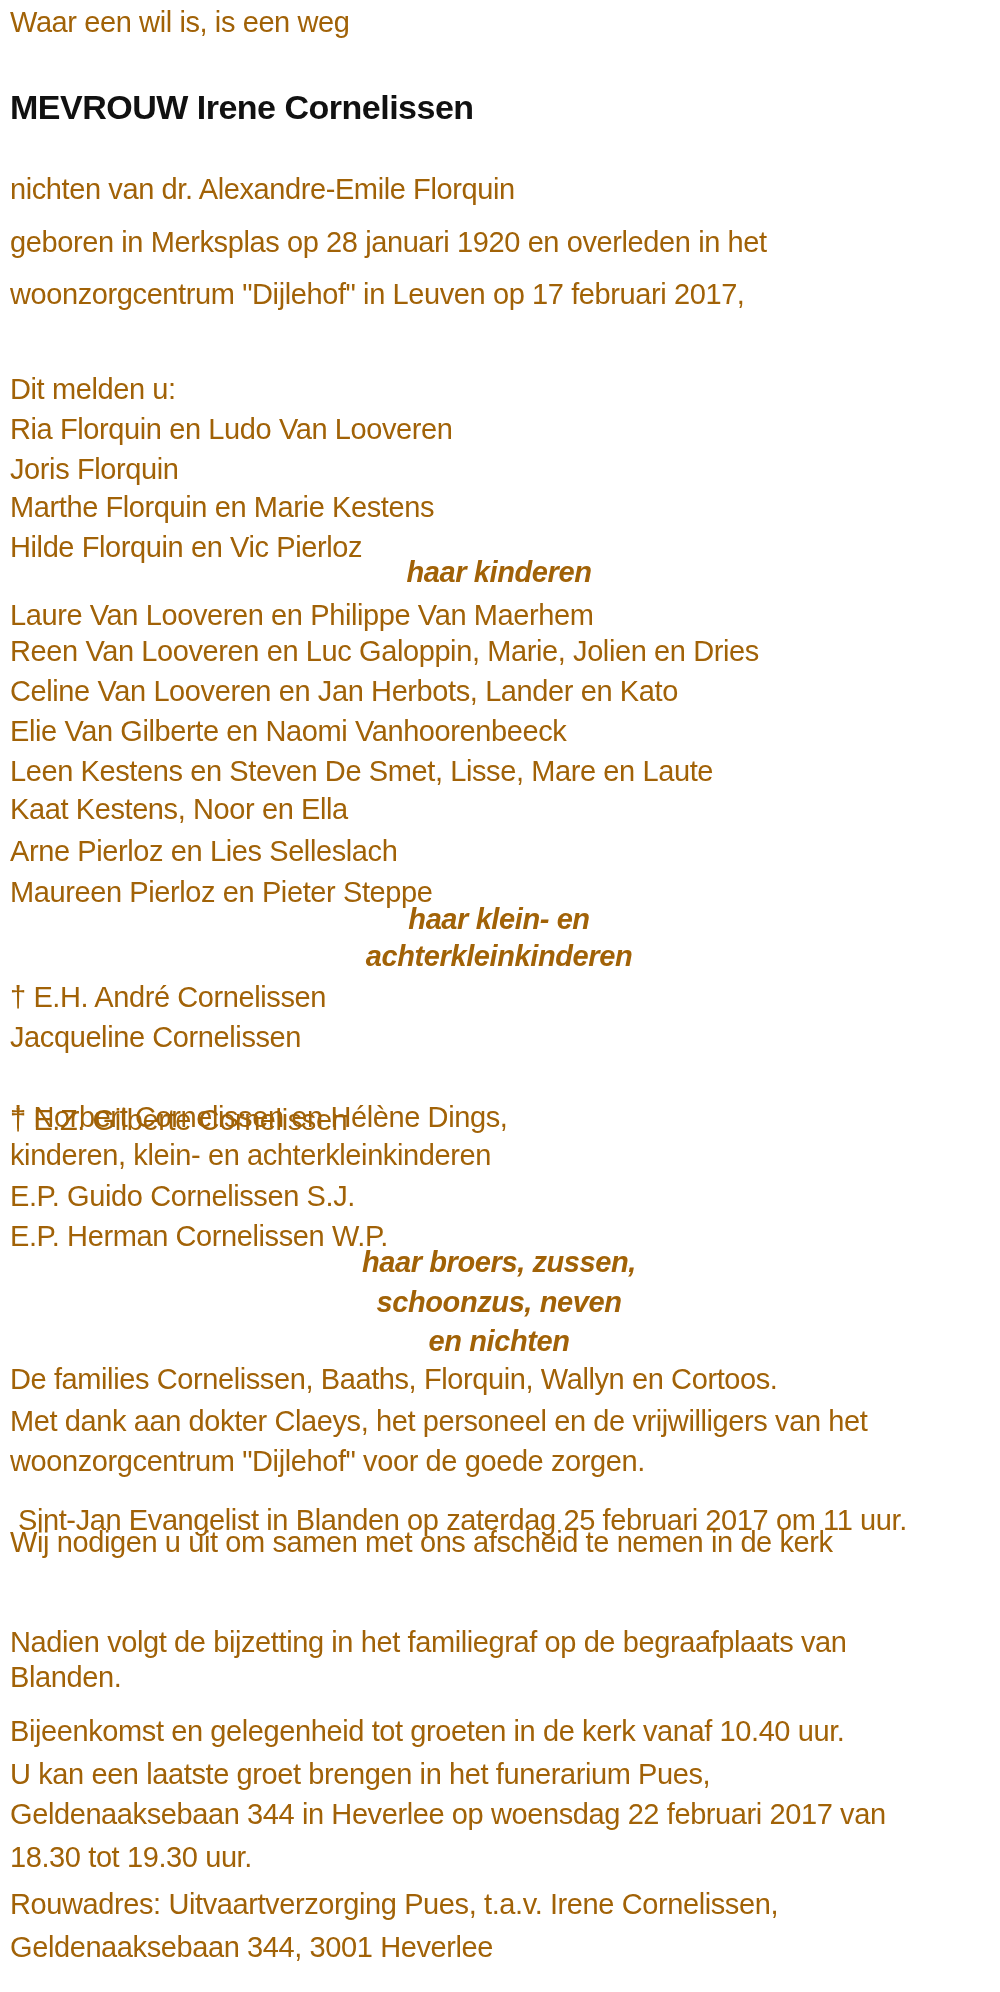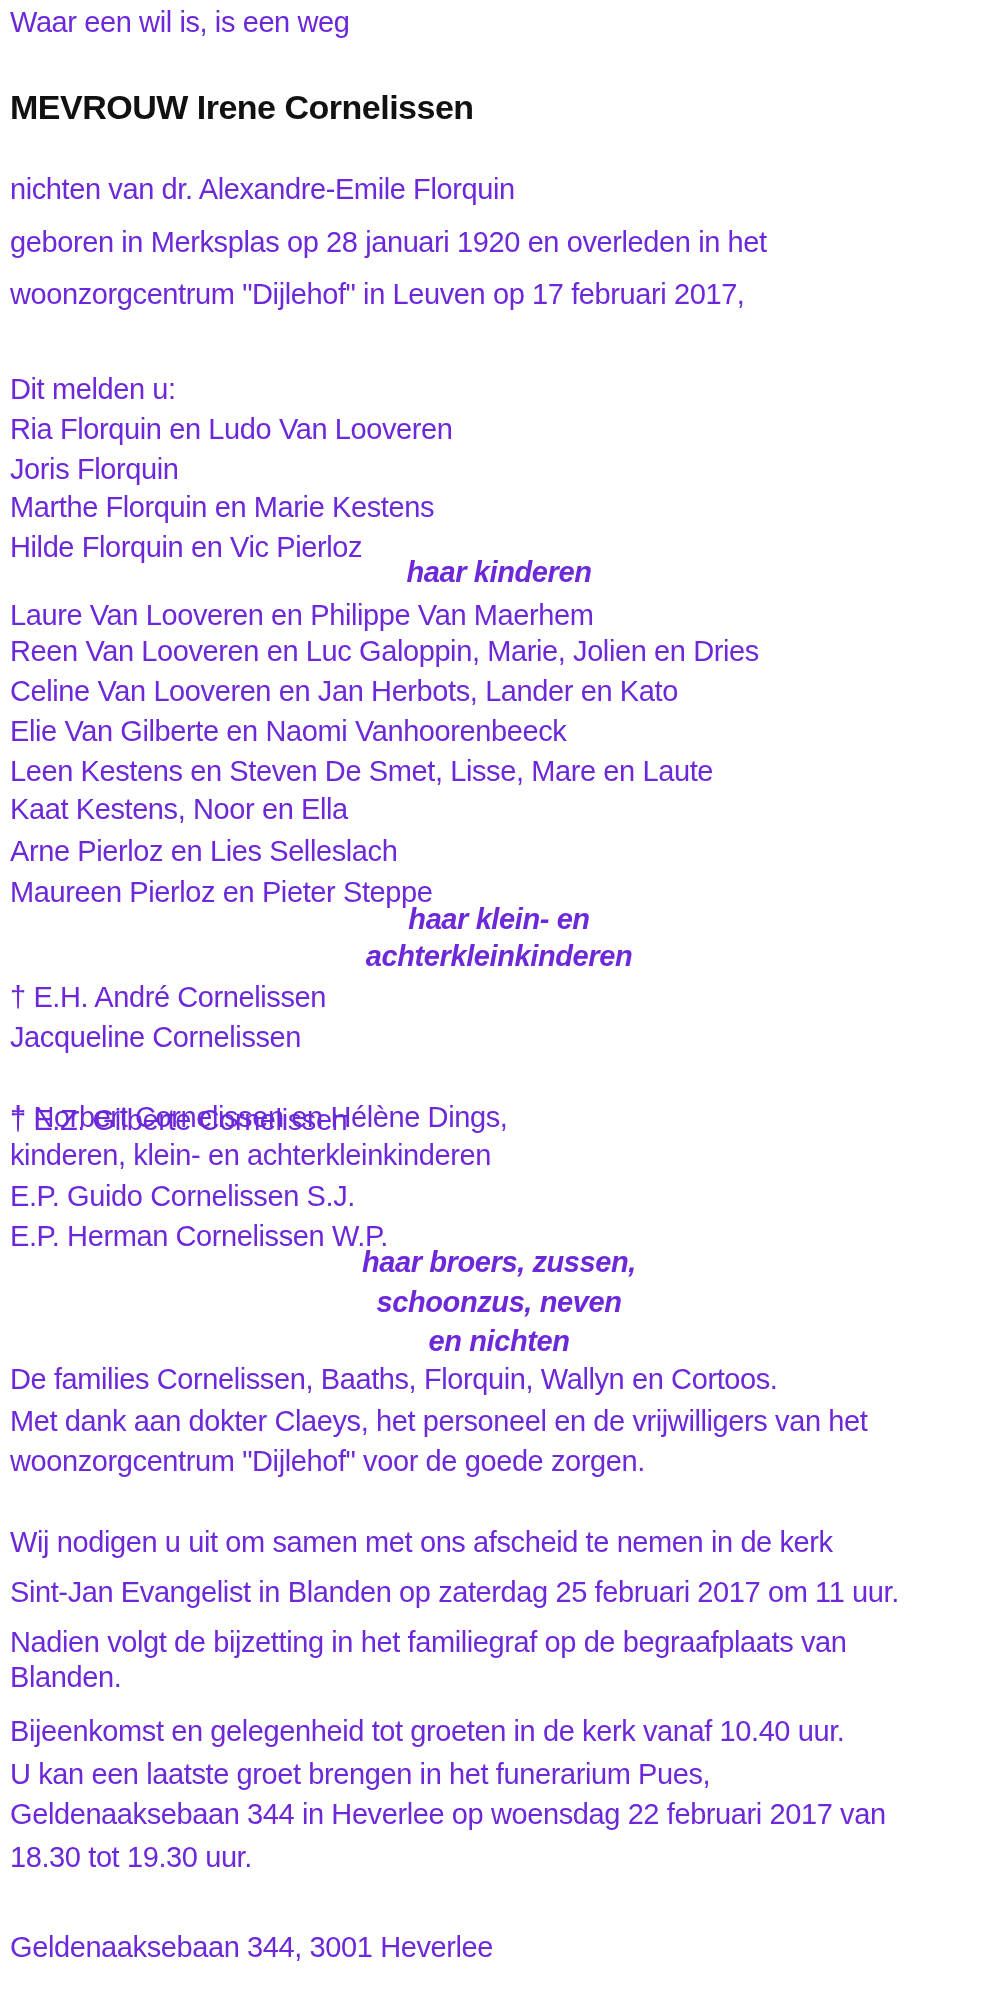--- a/index.html
+++ b/index.html
@@ -22,21 +22,21 @@
   }
   .ln {
     position: absolute;
     left: 10px;
     right: 12px;
     height: 40px;
     line-height: 40px;
     font-size: 29px;
     letter-spacing: -0.4px;
     white-space: nowrap;
-    color: #6d28d9;
+    color: #a16207;
   }
   .ln.body { font-weight: 400; }
   .ln.title {
     font-size: 34px;
     font-weight: 700;
     color: #111111;
     letter-spacing: -0.5px;
   }
   .ln.attr {
     text-align: center;
@@ -76,21 +76,22 @@
     <div class="ln body" style="top: 1135px;">kinderen, klein- en achterkleinkinderen</div>
     <div class="ln body" style="top: 1176px;">E.P. Guido Cornelissen S.J.</div>
     <div class="ln body" style="top: 1216px;">E.P. Herman Cornelissen W.P.</div>
     <div class="ln attr" style="top: 1242px;">haar broers, zussen,</div>
     <div class="ln attr" style="top: 1282px;">schoonzus, neven</div>
     <div class="ln attr" style="top: 1321px;">en nichten</div>
     <div class="ln body" style="top: 1359px;">De families Cornelissen, Baaths, Florquin, Wallyn en Cortoos.</div>
     <div class="ln body" style="top: 1401px;">Met dank aan dokter Claeys, het personeel en de vrijwilligers van het</div>
     <div class="ln body" style="top: 1441px;">woonzorgcentrum "Dijlehof" voor de goede zorgen.</div>
     <div class="ln body" style="top: 1522px;">Wij nodigen u uit om samen met ons afscheid te nemen in de kerk</div>
-    <div class="ln body" style="top: 1572px;">Sint-Jan Evangelist in Blanden op zaterdag 25 februari 2017 om 11 uur.</div>
+    <div class="ln body" style="top: 1500px; margin-left: 8px;">Sint-Jan Evangelist in Blanden op zaterdag 25 februari 2017 om 11 uur.</div>
     <div class="ln body" style="top: 1622px;">Nadien volgt de bijzetting in het familiegraf op de begraafplaats van</div>
     <div class="ln body" style="top: 1657px;">Blanden.</div>
     <div class="ln body" style="top: 1711px;">Bijeenkomst en gelegenheid tot groeten in de kerk vanaf 10.40 uur.</div>
     <div class="ln body" style="top: 1754px;">U kan een laatste groet brengen in het funerarium Pues,</div>
     <div class="ln body" style="top: 1794px;">Geldenaaksebaan 344 in Heverlee op woensdag 22 februari 2017 van</div>
     <div class="ln body" style="top: 1837px;">18.30 tot 19.30 uur.</div>
+    <div class="ln body" style="top: 1884px;">Rouwadres: Uitvaartverzorging Pues, t.a.v. Irene Cornelissen,</div>
     <div class="ln body" style="top: 1927px;">Geldenaaksebaan 344, 3001 Heverlee</div>
   </main>
 
 </body></html>

